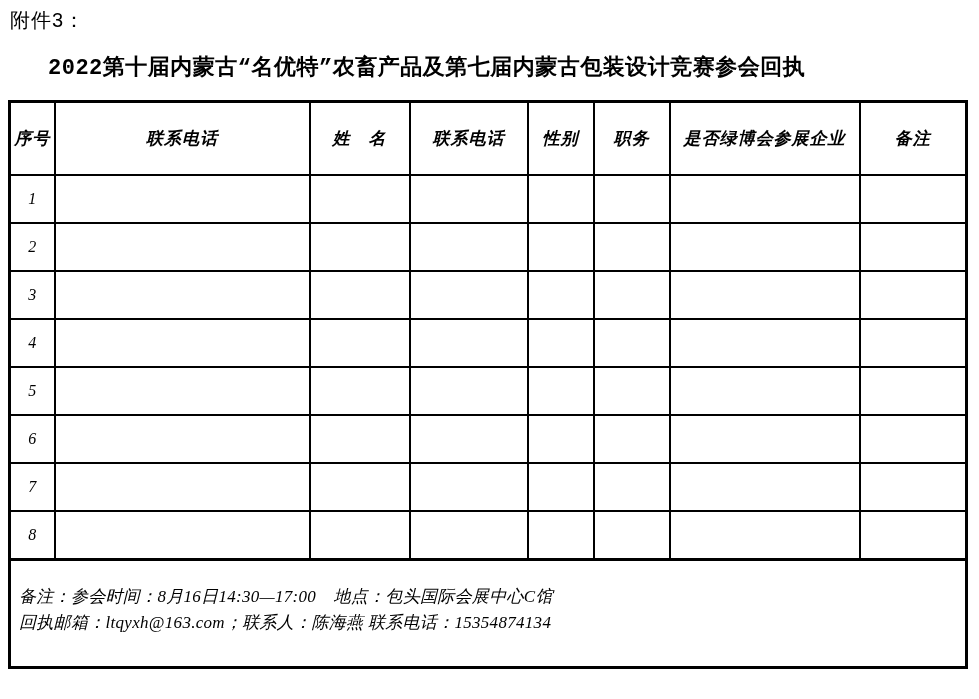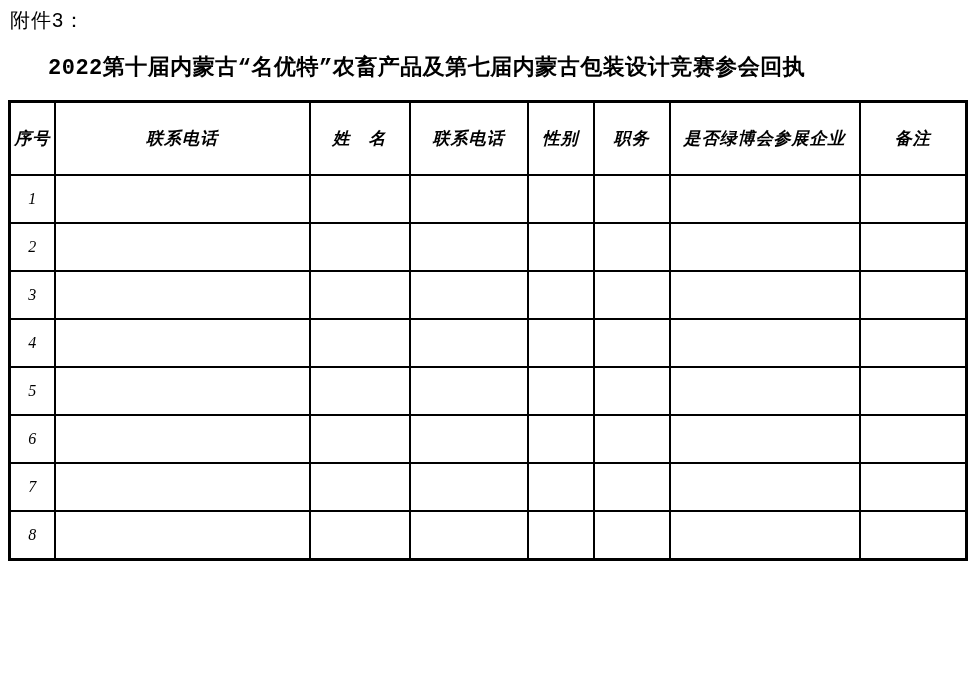--- a/index.html
+++ b/index.html
@@ -197,14 +197,20 @@
       <td class="row-num">8</td>
       <td></td>
       <td></td>
       <td></td>
       <td></td>
       <td></td>
       <td></td>
       <td></td>
     </tr>
 
+    <tr>
+      <td class="footer-cell" colspan="8">
+        <div class="footer-line">备注：参会时间：8月16日14:30—17:00　地点：包头国际会展中心C馆</div>
+        <div class="footer-line">回执邮箱：ltqyxh@163.com；联系人：陈海燕 联系电话：15354874134</div>
+      </td>
+    </tr>
   </tbody>
 </table>
 
 </body></html>

